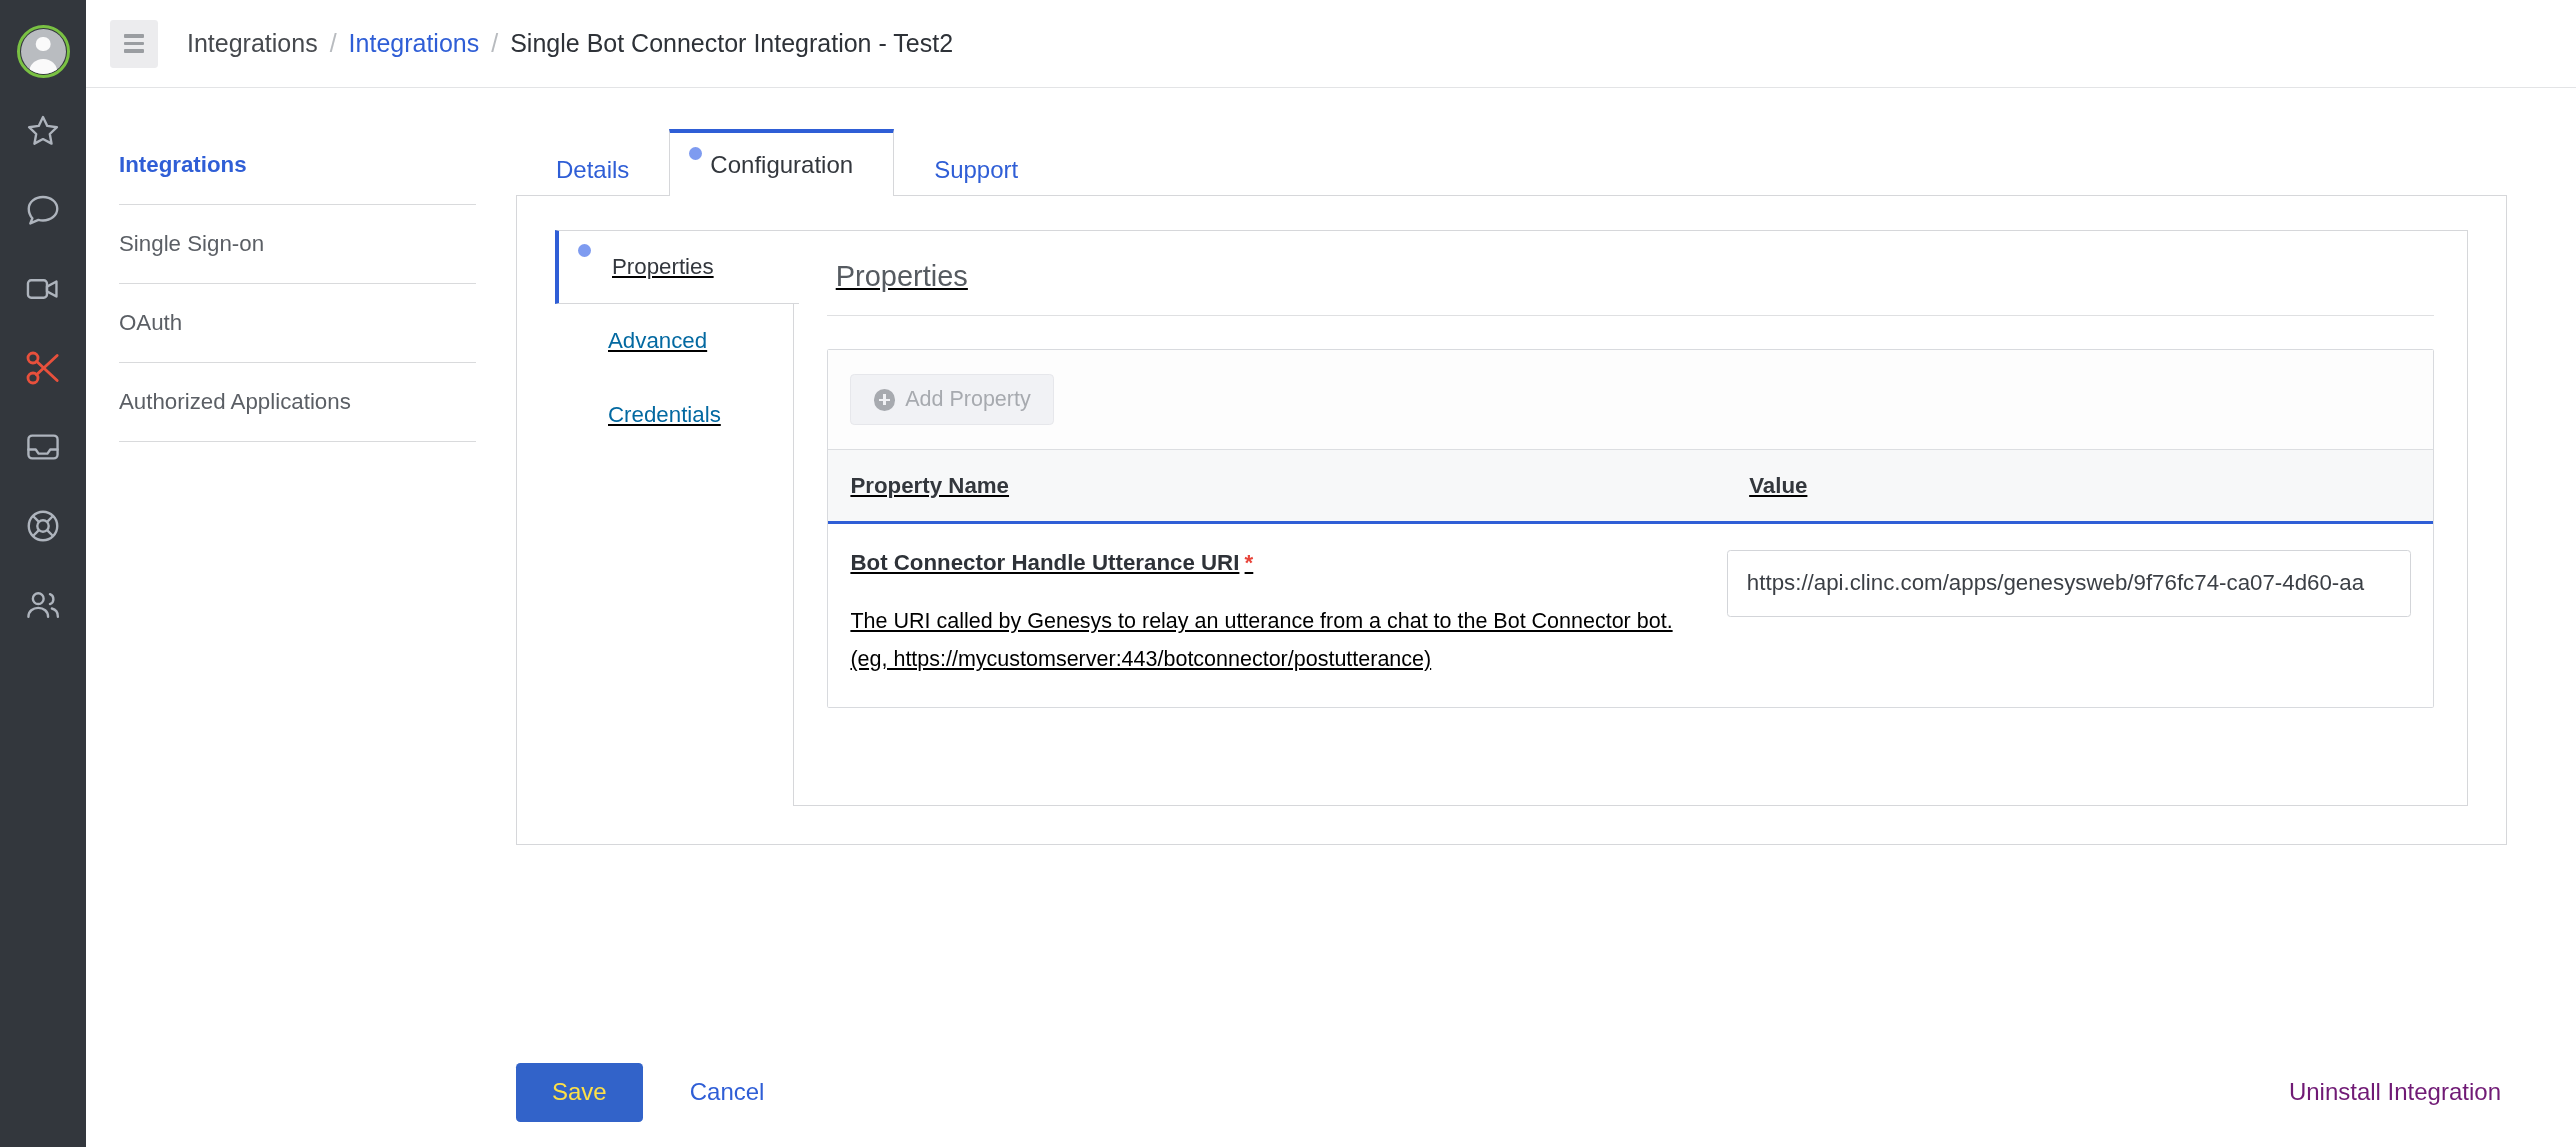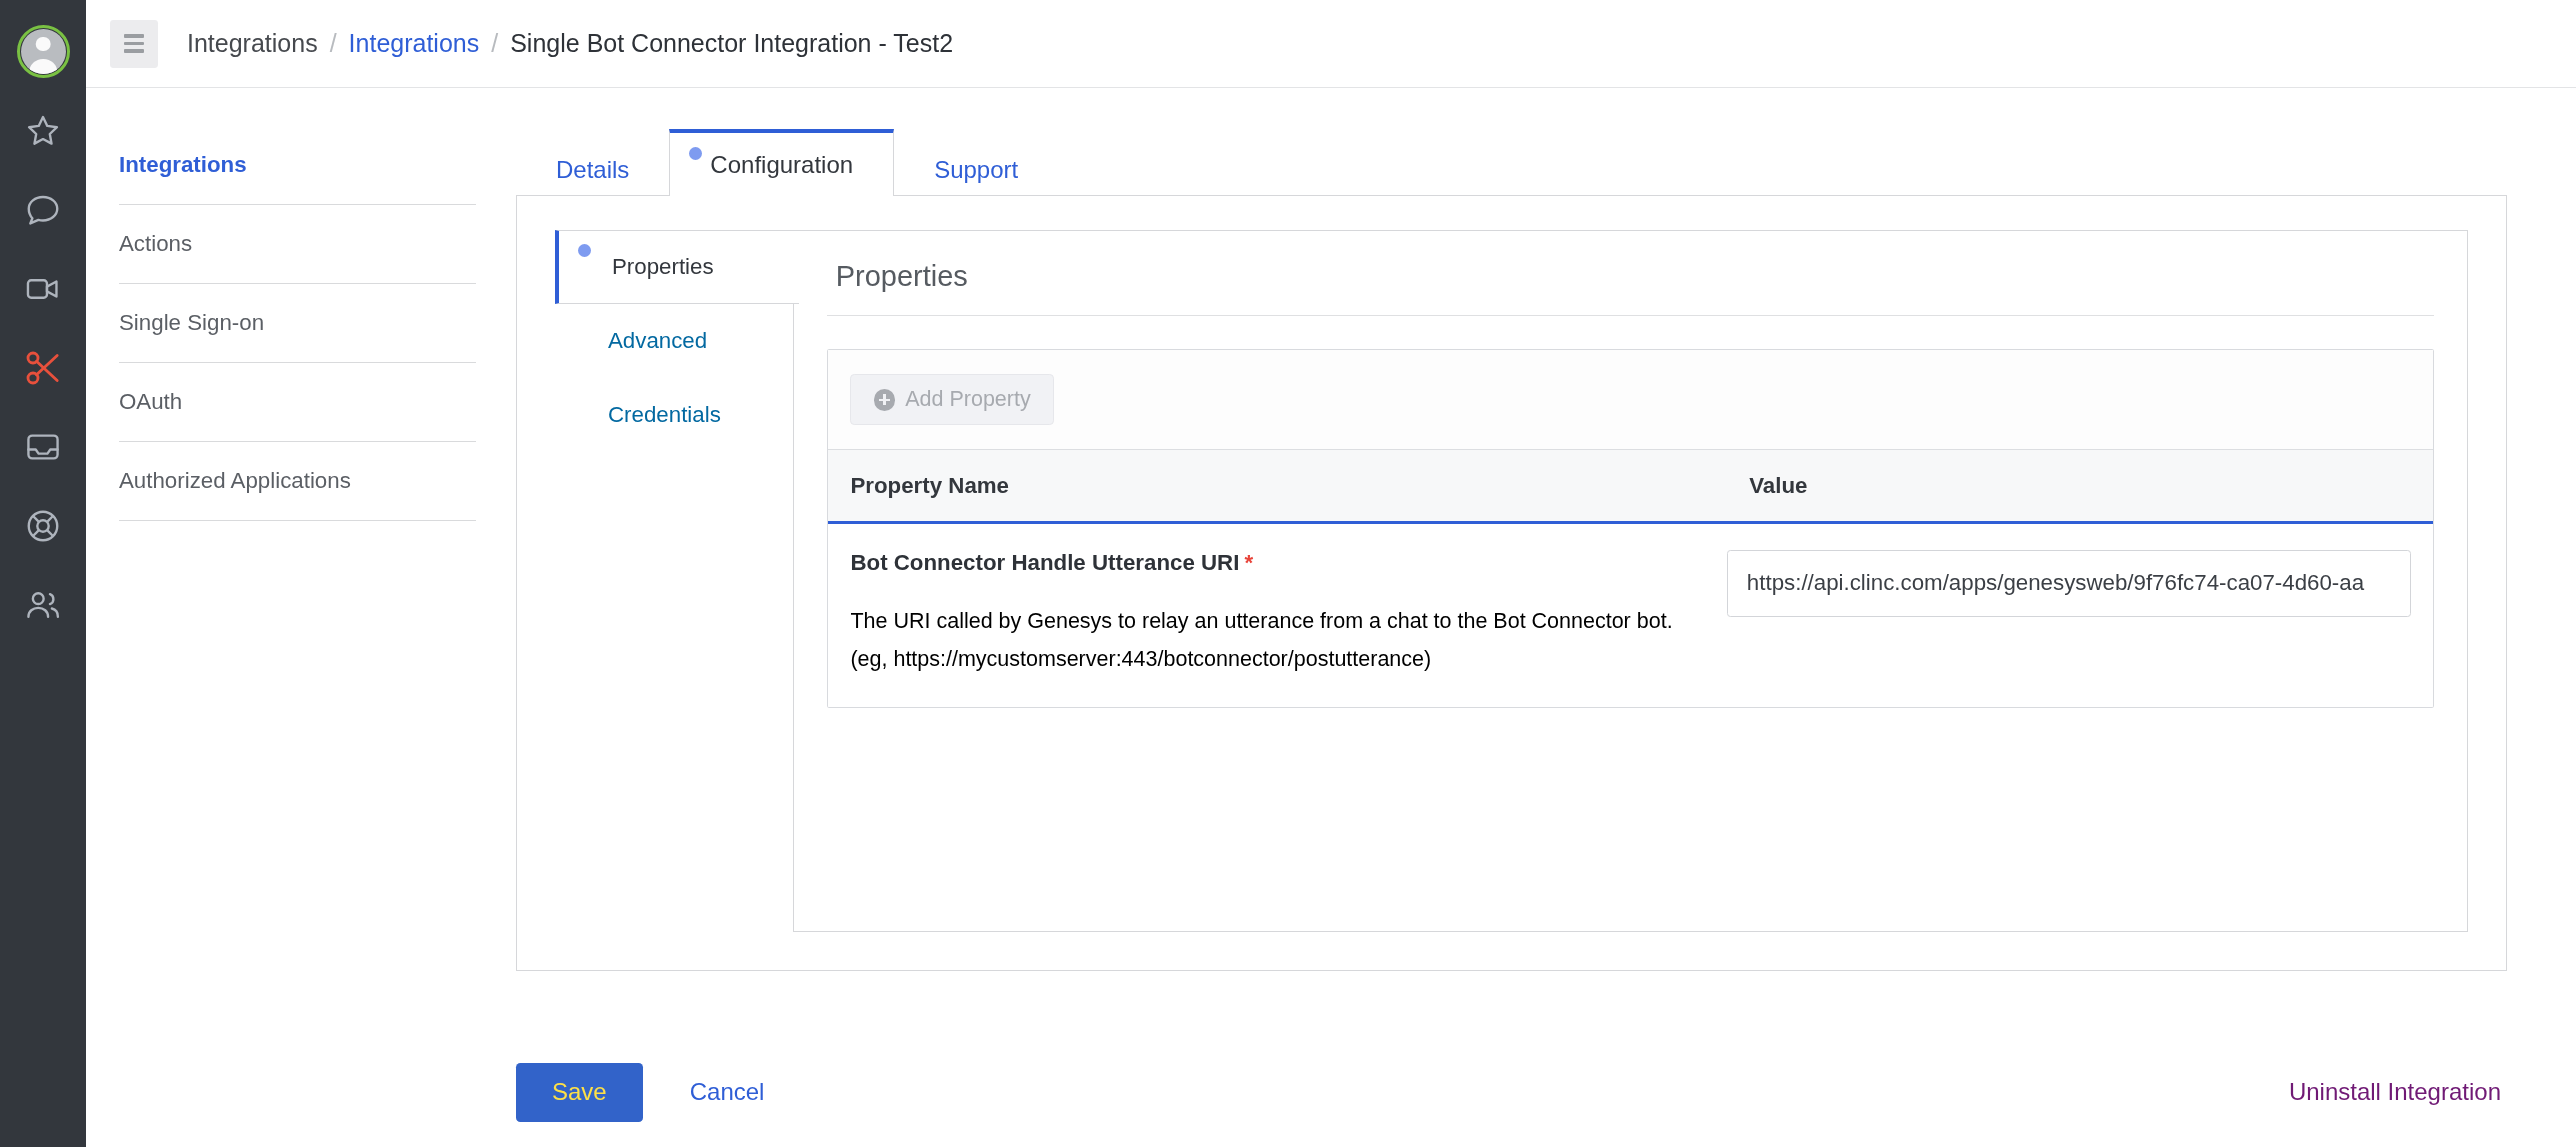--- a/index.html
+++ b/index.html
@@ -103,21 +103,21 @@
     border-top: 4.3px solid #2f5ed6;
   }
   .tab .dot {
     position: absolute; left: 19px; top: 13.7px;
     width: 13px; height: 13px; border-radius: 50%; background: #7e9bf0;
   }
 
   .card {
     border: 0.9px solid #d6d7da; background: #fff;
     margin-top: -0.9px; padding: 34px 38px 38px 38px;
-    height: 776px; display: flex; flex-direction: column;
+    height: 650px; display: flex; flex-direction: column; text-decoration: underline;
   }
 
   .card-inner { flex: 1; display: flex; min-height: 0; }
 
   
   .vtabs { width: 239px; flex: 0 0 239px; position: relative; z-index: 2; }
   .vtab {
     height: 74px; display: flex; align-items: center;
     padding-left: 53px; font-size: 22.3px; color: #0369a1;
     cursor: pointer; position: relative; background: transparent; border: none;
@@ -289,23 +289,20 @@
       </div>
     </header>
 
     <div class="body">
 
       <nav class="subnav">
         <div class="subnav-item active">
           <span>Integrations</span>
         </div>
         <div class="subnav-item">
-          <span>Actions</span>
-        </div>
-        <div class="subnav-item">
           <span>Single Sign-on</span>
         </div>
         <div class="subnav-item">
           <span>OAuth</span>
         </div>
         <div class="subnav-item">
           <span>Authorized Applications</span>
         </div>
       </nav>
 

